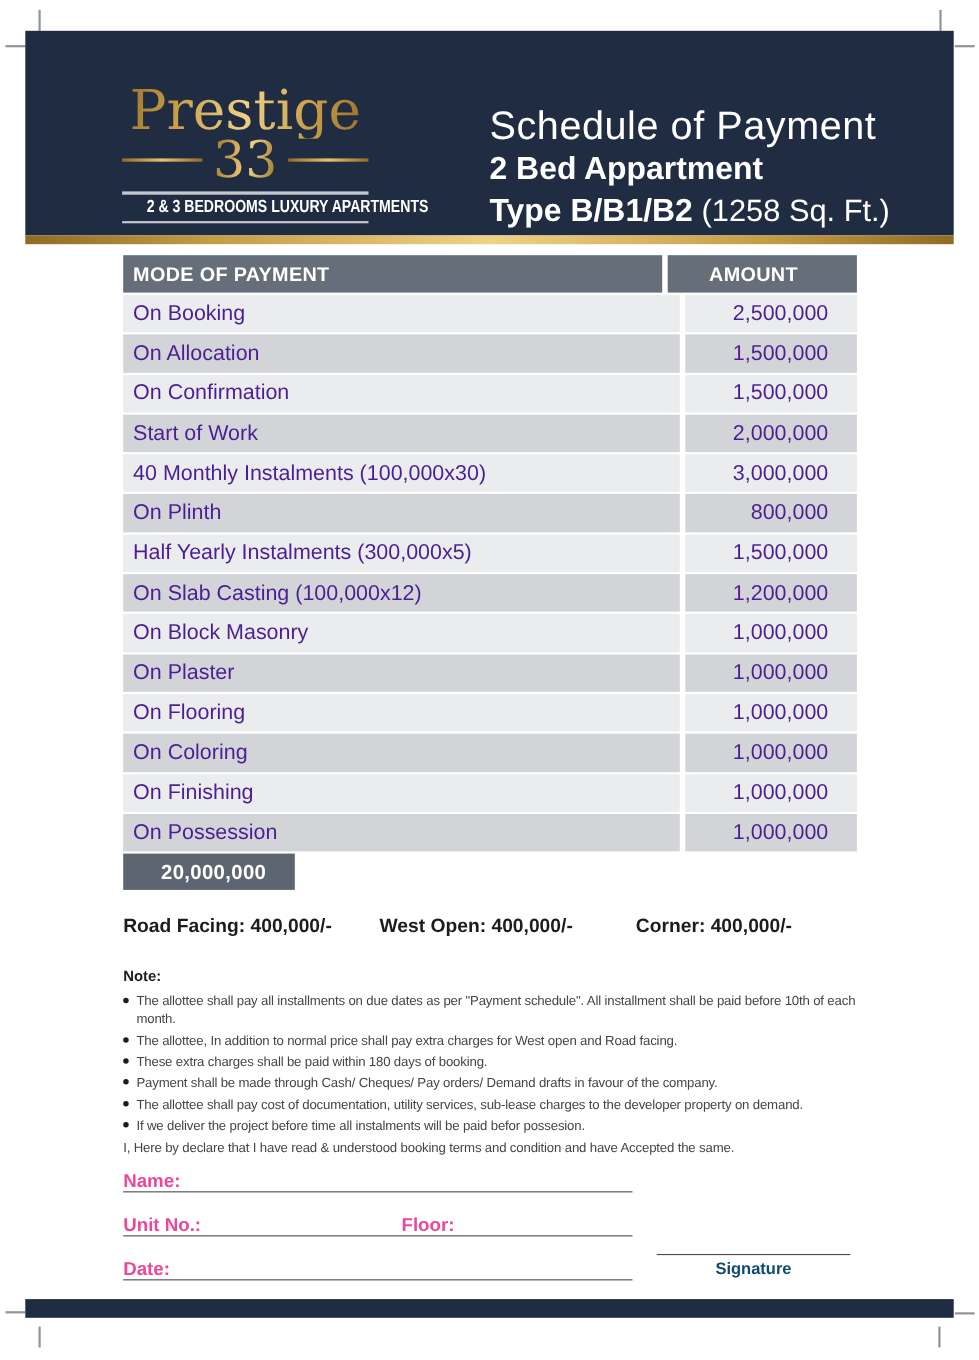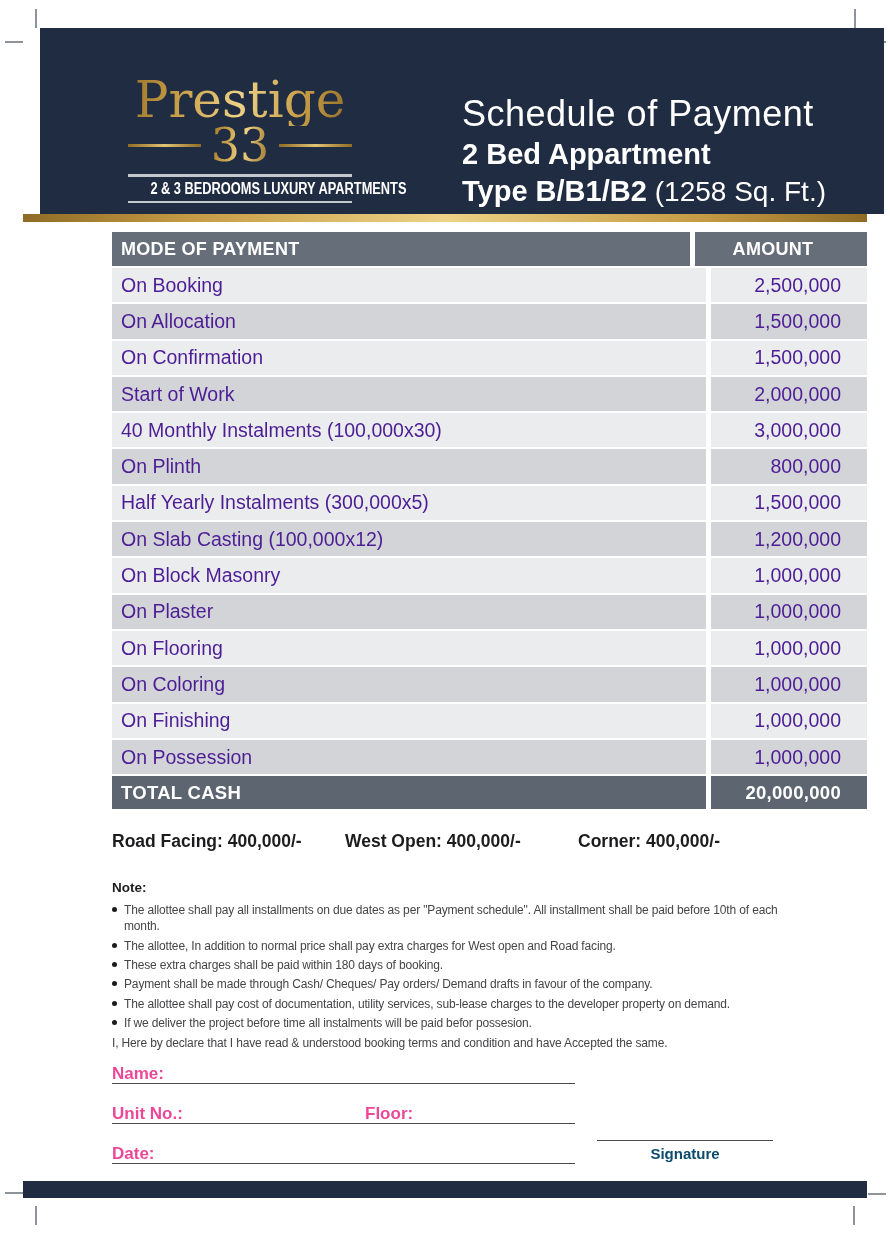--- a/index.html
+++ b/index.html
@@ -5,21 +5,21 @@
   html,body { margin:0; padding:0; background:#ffffff; }
   .page {
     position:relative; width:890px; height:1236px; background:#ffffff;
     font-family:"Liberation Sans", sans-serif; overflow:hidden;
   }
   
   .crop { position:absolute; background:#8e949b; }
   .crop.v { width:1.5px; height:19px; }
   .crop.h { width:18px; height:1.5px; }
   
-  .banner { position:absolute; left:40px; top:28px; width:844px; height:186px; background:#202c41; }
+  .banner { position:absolute; left:23px; top:28px; width:844px; height:186px; background:#202c41; }
   .gold-strip {
     position:absolute; left:23px; top:214px; width:844px; height:8px;
     background:linear-gradient(90deg,#8f6b26 0%,#c59b45 20%,#eed287 50%,#c59b45 80%,#8f6b26 100%);
   }
   .logo { position:absolute; left:88px; top:46px; width:224px; text-align:center; }
   .logo-name {
     font-family:"DejaVu Serif", serif; font-size:50px; line-height:52px; font-weight:400;
     background:linear-gradient(100deg,#9a7429 0%,#c59b45 22%,#eed287 50%,#c59b45 78%,#8f6b26 100%);
     -webkit-background-clip:text; background-clip:text; color:transparent; white-space:nowrap;
   }
@@ -38,21 +38,21 @@
     margin-top:4px; color:#ffffff; font-weight:700; font-size:16px; line-height:16px;
     white-space:nowrap; transform:scaleX(0.80); transform-origin:center;
   }
   .silver-rule.bottom { margin-top:4px; }
   .banner-text { position:absolute; left:422px; top:64px; color:#ffffff; }
   .bt-title { font-size:36px; font-weight:400; line-height:44px; letter-spacing:0.5px; white-space:nowrap; }
   .bt-sub { font-size:29px; font-weight:700; line-height:37px; white-space:nowrap; }
   .bt-type { font-size:29px; font-weight:700; line-height:37px; white-space:nowrap;text-align:right; }
   .bt-area { font-weight:400; font-size:28px; margin-left:8px; }
   
-  .ptable { position:absolute; left:112px; top:232px; width:755px;border-radius:15px; }
+  .ptable { position:absolute; left:112px; top:232px; width:667px;border-radius:15px; }
   .thead, .trow, .trow-total { display:flex; gap:5px; }
   .thead { height:34px; }
   .thead .cell { background:#666e79; color:#ffffff; font-weight:700; font-size:18px; letter-spacing:0.3px; }
   .trow { height:34.3px; margin-top:2px; }
   .trow-total { height:33px; margin-top:2px; }
   .trow-total .cell { background:#5d6670; color:#ffffff; font-weight:700; font-size:18.5px; letter-spacing:0.3px; }
   .cell { display:flex; align-items:center; }
   .cell.mode { flex:1; padding-left:9px; }
   .cell.amount { width:130px; padding-right:26px; justify-content:flex-end; }
   .thead .cell.amount { justify-content:center; padding-right:16px; width:156px; }
@@ -187,21 +187,20 @@
           <div class="cell amount row-light">1,000,000</div>
         </div>
 
         <div class="trow">
           <div class="cell mode row-dark">On Possession</div>
           <div class="cell amount row-dark">1,000,000</div>
         </div>
 
     </div>
     <div class="trow-total">
-      <div class="cell mode">TOTAL CASH</div>
       <div class="cell amount">20,000,000</div>
     </div>
   </div>
 
   <div class="extra">
     <div class="ec-items">
 
         <span class="ec-item">Road Facing: 400,000/-</span>
 
         <span class="ec-item">West Open: 400,000/-</span>

